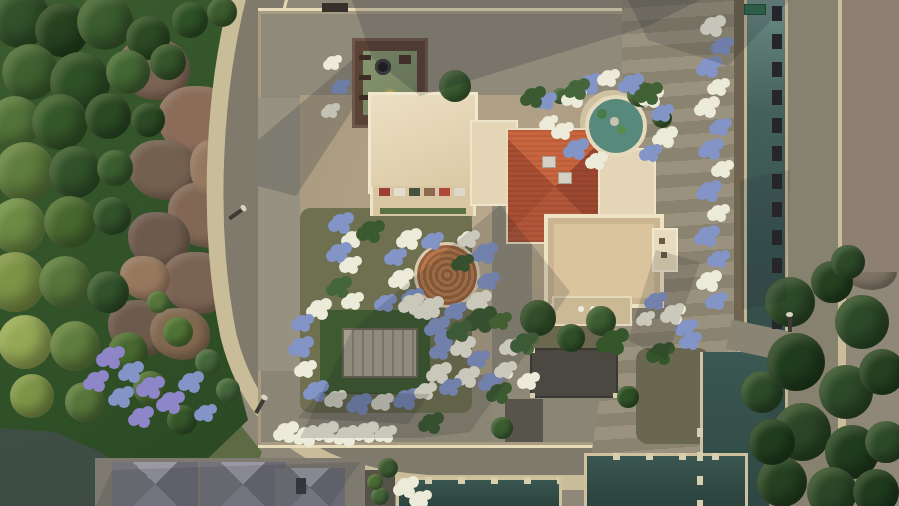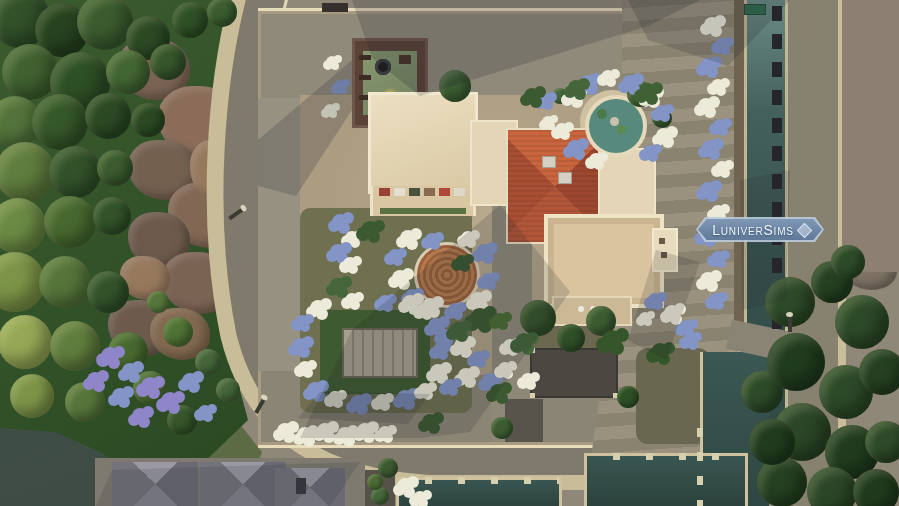--- a/index.html
+++ b/index.html
@@ -432,20 +432,14 @@
 
   <div class="shadow" style="clip-path:polygon(352px 0,700px 0,648px 26px,420px 96px,372px 58px)"></div>
   <div class="shadow" style="clip-path:polygon(352px 60px,352px 110px,296px 196px,258px 186px,258px 140px)"></div>
   <div class="shadow" style="clip-path:polygon(500px 205px,570px 292px,470px 432px,420px 438px,300px 438px,352px 330px);background:rgba(30,34,44,.17)"></div>
   <div class="shadow" style="clip-path:polygon(656px 250px,700px 262px,666px 360px,628px 340px);background:rgba(30,34,44,.16)"></div>
   <div class="shadow" style="clip-path:polygon(628px 0,790px 0,728px 66px,648px 40px);background:rgba(30,34,44,.18)"></div>
   <div class="shadow" style="clip-path:polygon(112px 470px,360px 462px,330px 506px,96px 506px);background:rgba(30,34,44,.14)"></div>
   <div class="shadow" style="clip-path:polygon(320px 392px,430px 394px,408px 424px,298px 418px);background:rgba(30,34,44,.16)"></div>
   <div class="shadow" style="clip-path:polygon(740px 180px,790px 170px,786px 300px,742px 310px);background:rgba(30,34,44,.13)"></div>
 
-  <div class="abs badge">
-    <div class="badge-inner">
-      <span class="badge-label">LuniverSims</span>
-    </div>
-    <span class="gem"></span>
-  </div>
 
 </div>
 
 </body></html>

